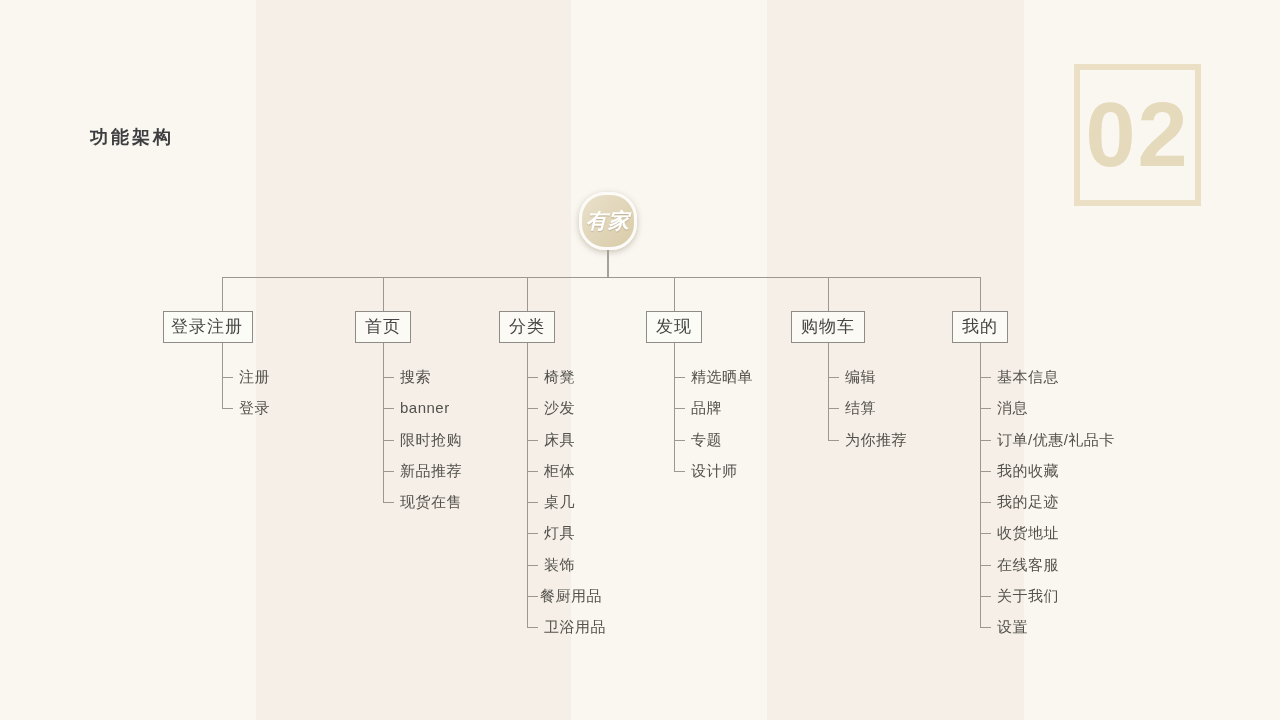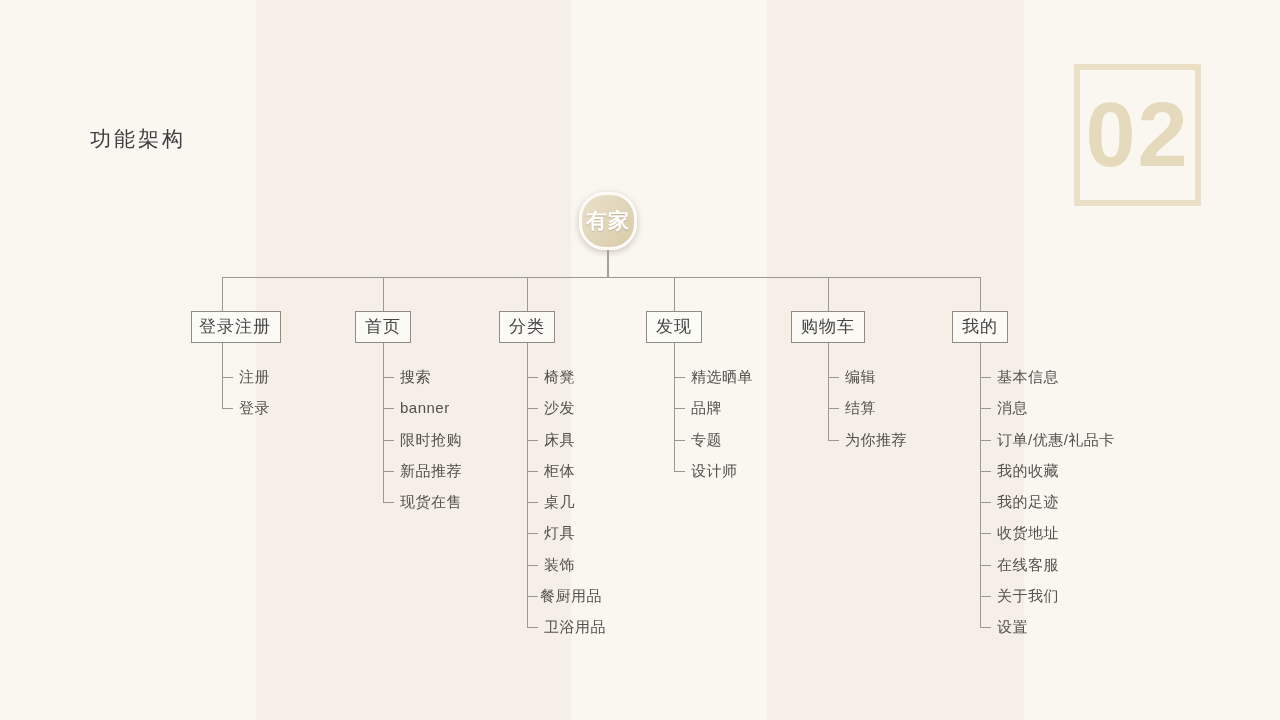--- a/index.html
+++ b/index.html
@@ -20,30 +20,30 @@
   html,body{width:1280px;height:720px;overflow:hidden;}
   body{font-family:"Liberation Sans","DejaVu Sans",sans-serif;}
   .stage{position:relative;width:1280px;height:720px;background:var(--background_light);}
   .stripe{position:absolute;top:0;height:720px;background:var(--background_stripe);}
   .stripe.s1{left:256px;width:315px;}
   .stripe.s2{left:767px;width:257px;}
 
   .header{position:absolute;left:90px;top:116px;}
   .title{font-size:34px;font-weight:bold;letter-spacing:2px;color:var(--title_gray);
          text-shadow:2px 2px 2px rgba(99,92,82,0.28);white-space:nowrap;}
-  .subtitle{margin-top:9px;font-size:21px;letter-spacing:3px;color:var(--subtitle_gray);font-weight:400;}
+  .subtitle{margin-top:9px;font-size:18px;letter-spacing:3px;color:var(--subtitle_gray);font-weight:700;}
 
   .badge{position:absolute;left:1074px;top:64px;width:127px;height:142px;
          border:6px solid var(--badge_border);display:flex;align-items:center;justify-content:center;}
   .badge-num{font-size:90px;font-weight:bold;color:var(--accent_beige);letter-spacing:2px;line-height:1;}
 
   .logo{position:absolute;left:579px;top:192px;width:58px;height:58px;border-radius:26px;
         border:3px solid #fcfbf7;background:linear-gradient(135deg,var(--logo_bg_top),var(--logo_bg_bottom));
         box-shadow:0 2px 6px rgba(140,130,105,0.45);
-        display:flex;align-items:center;justify-content:center;}
+        display:flex;align-items:center;justify-content:center;font-style:italic;}
   .logo-text{color:#ffffff;font-size:21px;font-weight:bold;letter-spacing:1px;
              text-shadow:0 1px 1px rgba(160,148,120,0.5);}
 
   .vseg,.hseg{position:absolute;background:var(--line_gray);}
   .root-stem{left:607px;top:250px;width:2px;height:27px;background:#a3a19c;}
   .connector{left:222px;top:277px;width:758px;height:1px;}
 
   .branch-box{position:absolute;top:311px;transform:translateX(-50%);height:32px;line-height:30px;
               border:1px solid var(--box_border);background:rgba(253,252,249,0.8);
               padding:0 9px;font-size:17px;letter-spacing:1px;color:var(--text_dark);white-space:nowrap;}
@@ -67,21 +67,21 @@
 
   <div class="logo">
     <span class="logo-text">有家</span>
   </div>
 
   <div class="vseg root-stem"></div>
   <div class="hseg connector"></div>
 
   <div id="branches">
       <div class="vseg" style="left: 222px; top: 277px; width: 1px; height: 34px;"></div>
-      <div class="branch-box" style="left: 236px; padding-left: 7px;">登录注册</div>
+      <div class="branch-box" style="left: 208px; padding-left: 7px;">登录注册</div>
       <div class="vseg" style="left: 222px; top: 343px; width: 1px; height: 66.25px;"></div>
       <div class="hseg" style="left: 222px; top: 377px; width: 11px; height: 1px;"></div>
       <div class="child-label" style="left: 239px; top: 366px;">注册</div>
       <div class="hseg" style="left: 222px; top: 408.25px; width: 11px; height: 1px;"></div>
       <div class="child-label" style="left: 239px; top: 397.25px;">登录</div>
       <div class="vseg" style="left: 383px; top: 277px; width: 1px; height: 34px;"></div>
       <div class="branch-box" style="left: 383px;">首页</div>
       <div class="vseg" style="left: 383px; top: 343px; width: 1px; height: 160px;"></div>
       <div class="hseg" style="left: 383px; top: 377px; width: 11px; height: 1px;"></div>
       <div class="child-label" style="left: 400px; top: 366px;">搜索</div>

